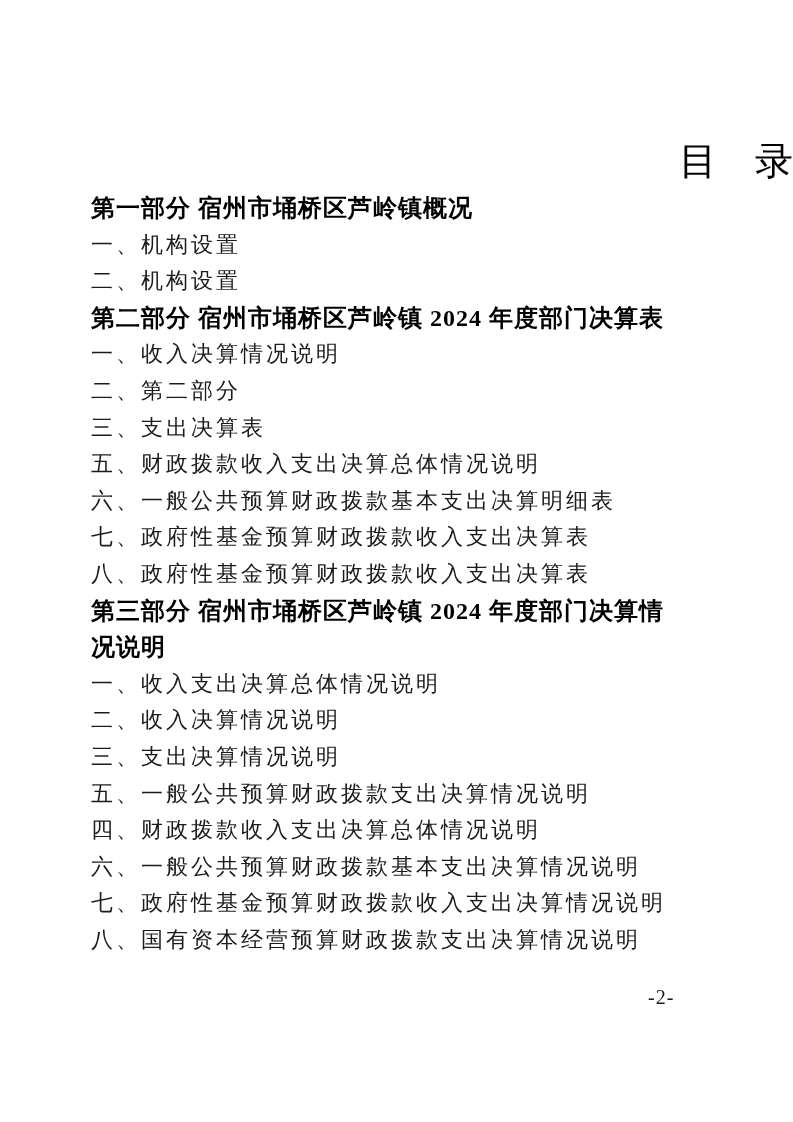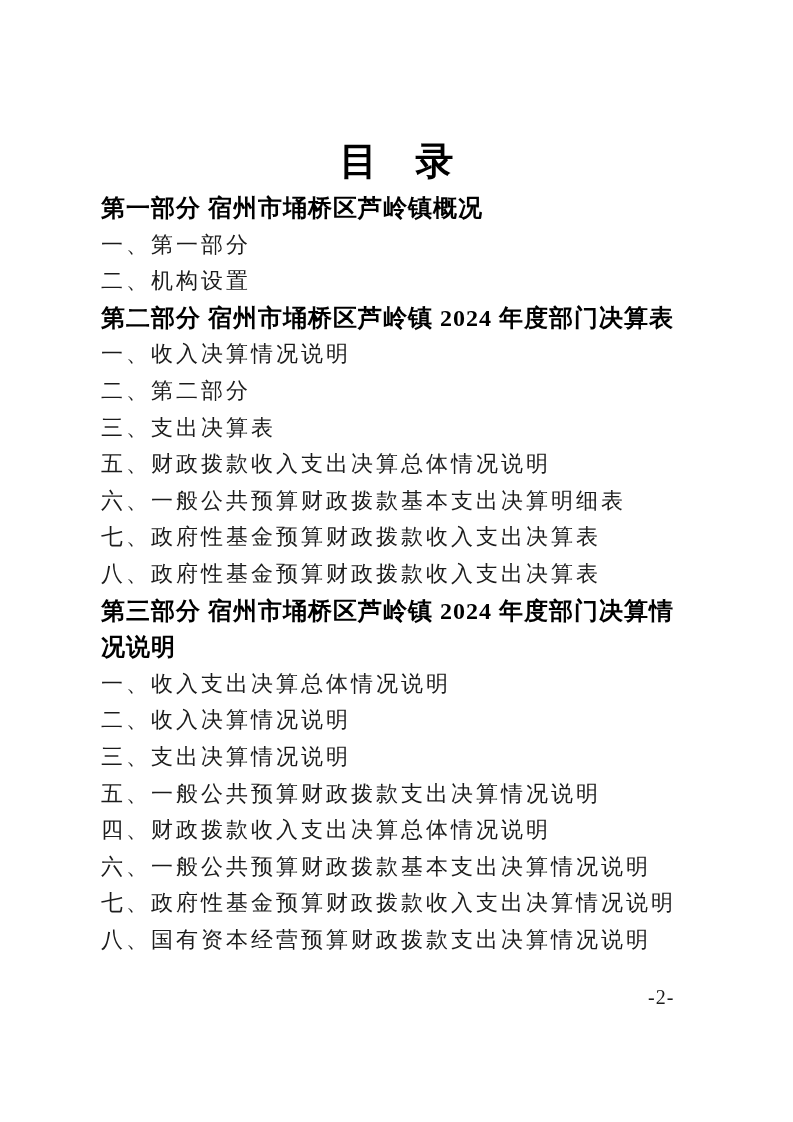--- a/index.html
+++ b/index.html
@@ -12,30 +12,30 @@
     background: #ffffff;
     font-family: "Liberation Serif", "DejaVu Serif", serif;
     color: #000000;
     overflow: hidden;
   }
   .doc-title {
     position: absolute;
     top: 138px;
     left: 0;
     width: 100%;
-    text-align: center;
+    text-align: right;
     font-size: 38px;
-    font-weight: bold;
+    font-weight: normal;
     line-height: 46px;
     color: #000000;
   }
   .toc {
     position: absolute;
     top: 190px;
-    left: 101px;
+    left: 91px;
     width: 592px;
   }
   .toc-heading {
     font-size: 24px;
     font-weight: bold;
     line-height: 36.6px;
     letter-spacing: 1px;
     color: #000000;
   }
   .toc-item {
@@ -57,21 +57,21 @@
 </head>
 <body>
 
 <div class="page">
 
   <h1 class="doc-title">目　录</h1>
 
   <div class="toc">
 
     <div class="toc-heading">第一部分 宿州市埇桥区芦岭镇概况</div>
-    <div class="toc-item">一、第一部分</div>
+    <div class="toc-item">一、机构设置</div>
     <div class="toc-item">二、机构设置</div>
 
     <div class="toc-heading">第二部分 宿州市埇桥区芦岭镇 2024 年度部门决算表</div>
     <div class="toc-item">一、收入决算情况说明</div>
     <div class="toc-item">二、第二部分</div>
     <div class="toc-item">三、支出决算表</div>
     <div class="toc-item">五、财政拨款收入支出决算总体情况说明</div>
     <div class="toc-item">六、一般公共预算财政拨款基本支出决算明细表</div>
     <div class="toc-item">七、政府性基金预算财政拨款收入支出决算表</div>
     <div class="toc-item">八、政府性基金预算财政拨款收入支出决算表</div>

